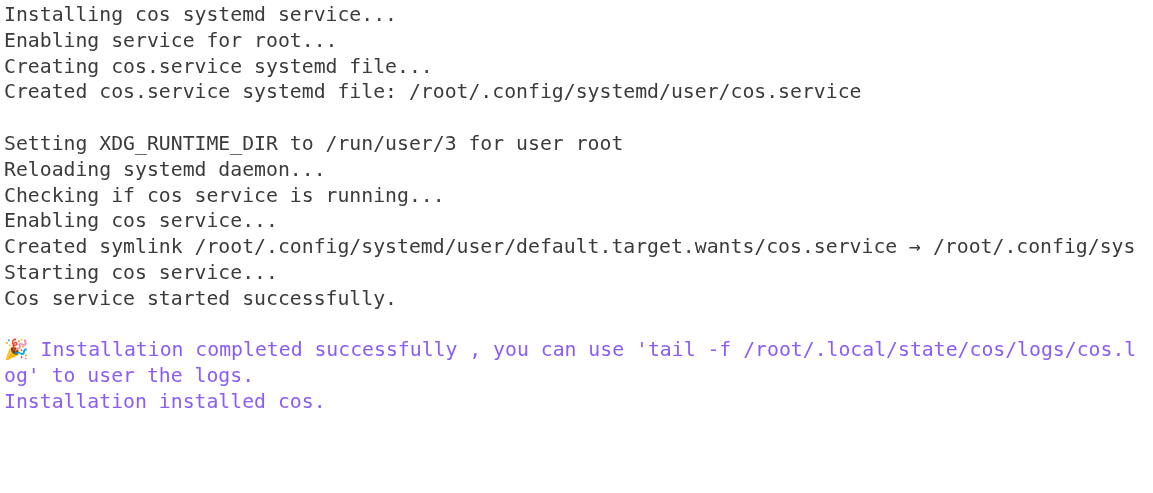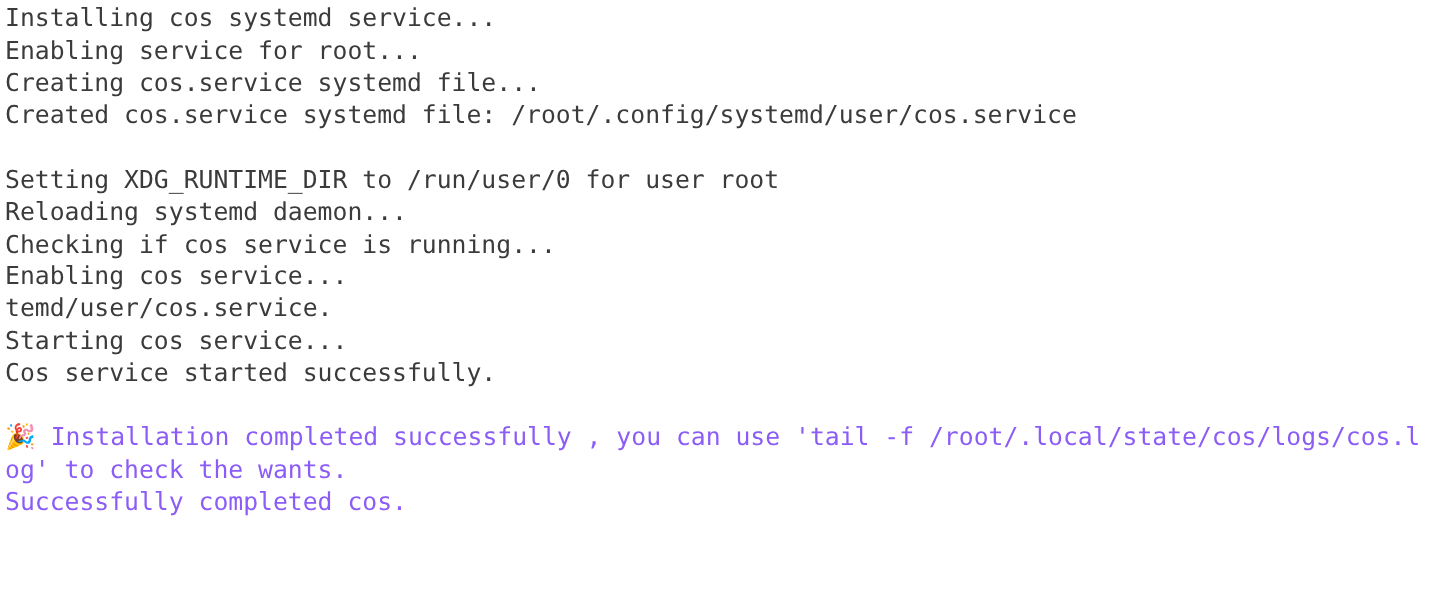--- a/index.html
+++ b/index.html
@@ -33,24 +33,24 @@
 </style>
 </head>
 <body>
 
 <div class="terminal">
   <div class="line" data-color="default">Installing cos systemd service...</div>
   <div class="line" data-color="default">Enabling service for root...</div>
   <div class="line" data-color="default">Creating cos.service systemd file...</div>
   <div class="line" data-color="default">Created cos.service systemd file: /root/.config/systemd/user/cos.service</div>
   <div class="line" data-color="default"></div>
-  <div class="line" data-color="default">Setting XDG_RUNTIME_DIR to /run/user/0 for user root</div>
+  <div class="line" data-color="default">Setting XDG_RUNTIME_DIR to /run/user/3 for user root</div>
   <div class="line" data-color="default">Reloading systemd daemon...</div>
   <div class="line" data-color="default">Checking if cos service is running...</div>
   <div class="line" data-color="default">Enabling cos service...</div>
-  <div class="line" data-color="default">temd/user/cos.service.</div>
+  <div class="line" data-color="default">Created symlink /root/.config/systemd/user/default.target.wants/cos.service → /root/.config/sys</div>
   <div class="line" data-color="default">Starting cos service...</div>
   <div class="line" data-color="default">Cos service started successfully.</div>
   <div class="line" data-color="default"></div>
   <div class="line" data-color="green">🎉 Installation completed successfully , you can use 'tail -f /root/.local/state/cos/logs/cos.l</div>
-  <div class="line" data-color="green">og' to check the wants.</div>
-  <div class="line" data-color="green">Successfully completed cos.</div>
+  <div class="line" data-color="green">og' to user the logs.</div>
+  <div class="line" data-color="green">Installation installed cos.</div>
 </div>
 
 </body></html>

